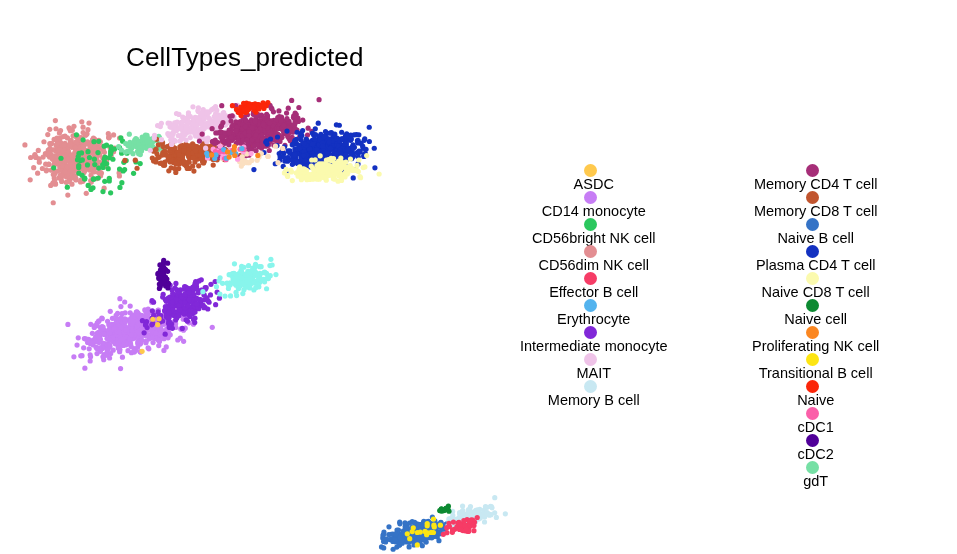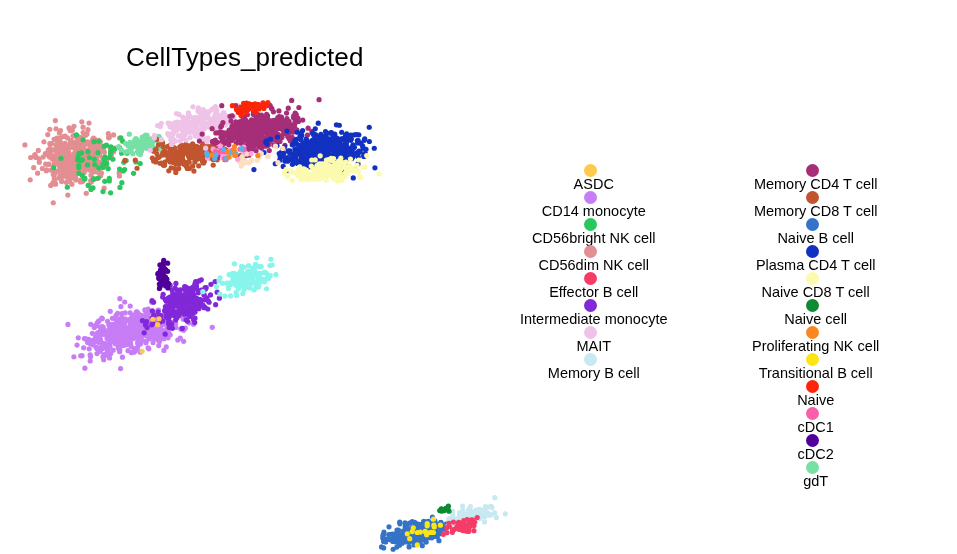--- a/index.html
+++ b/index.html
@@ -4029,20 +4029,24 @@
         </div>
         <div class="legend-item">
           <span class="legend-dot" style="background: rgb(227, 142, 146);"></span>
           <span class="legend-label">CD56dim NK cell</span>
         </div>
         <div class="legend-item">
           <span class="legend-dot" style="background: rgb(246, 60, 102);"></span>
           <span class="legend-label">Effector B cell</span>
         </div>
         <div class="legend-item">
+          <span class="legend-dot" style="background: rgb(83, 179, 238);"></span>
+          <span class="legend-label">Erythrocyte</span>
+        </div>
+        <div class="legend-item">
           <span class="legend-dot" style="background: rgb(129, 40, 216);"></span>
           <span class="legend-label">Intermediate monocyte</span>
         </div>
         <div class="legend-item">
           <span class="legend-dot" style="background: rgb(239, 195, 232);"></span>
           <span class="legend-label">MAIT</span>
         </div>
         <div class="legend-item">
           <span class="legend-dot" style="background: rgb(200, 232, 242);"></span>
           <span class="legend-label">Memory B cell</span>

